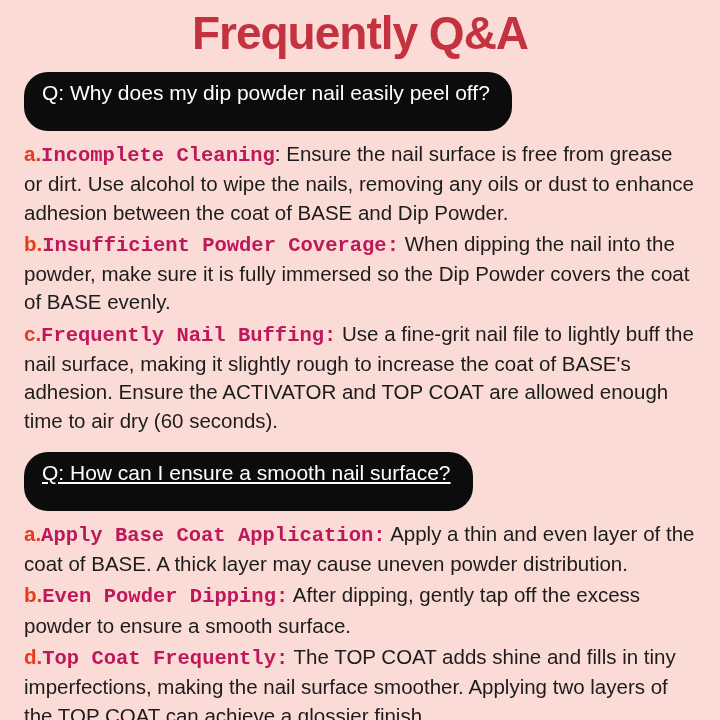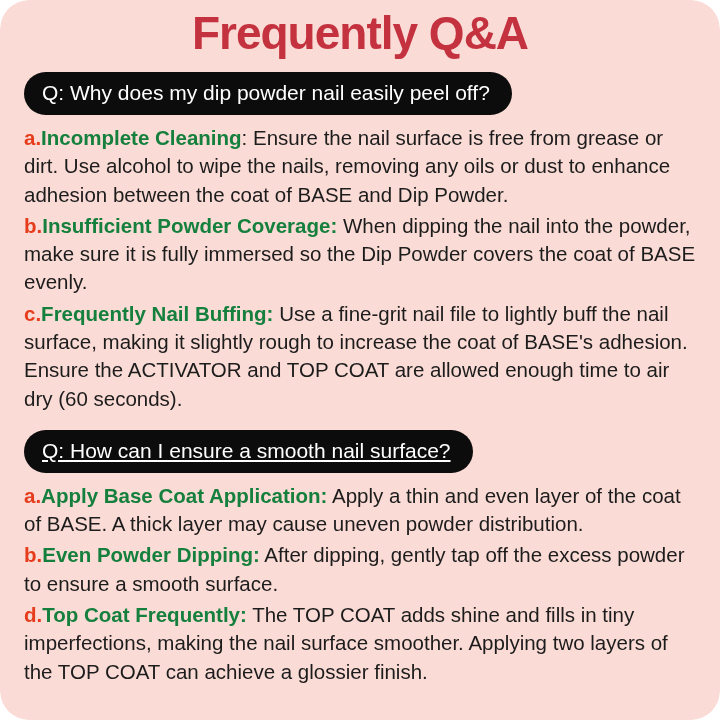--- a/index.html
+++ b/index.html
@@ -1,15 +1,15 @@
 <!DOCTYPE html>
 <html><head>
 <meta charset="utf-8">
 <style>
-  * { margin: 0; padding: 0; box-sizing: border-box; border-radius: 29px; }
+  * { margin: 0; padding: 0; box-sizing: border-box; }
   html, body { width: 720px; height: 720px; }
   body {
     font-family: "Liberation Sans", sans-serif;
     overflow: hidden;
   }
   .page {
     width: 720px;
     height: 720px;
     background: #fadbd5;
     padding: 6px 24px 10px 24px;
@@ -21,38 +21,39 @@
     letter-spacing: -1px;
     color: #c43240;
     margin-bottom: 8px;
   }
   .pill {
     display: inline-block;
     background: #0c0c0c;
     color: #ffffff;
     font-size: 21px;
     line-height: 1;
-    padding: 10px 22px 12px 18px;
+    padding: 10px 22px 28px 18px;
     border-radius: 24px;
     margin: 4px 0 9px 0;
   }
   .pill--second { margin-top: 14px; text-decoration: underline; }
   .answers { color: #1c1c1c; }
   .answer {
     font-size: 20.5px;
     line-height: 1.38;
     margin-bottom: 3px;
   }
   .answer .label {
     color: #e73c1b;
     font-weight: 700;
   }
   .answer .heading {
-    color: #15803d;
+    color: #be185d;
     font-weight: 700;
+    font-family: Liberation Mono, monospace;
   }
 </style>
 </head>
 <body>
 
 <div class="page">
 
   <h1 class="title">Frequently Q&amp;A</h1>
 
   <section>

